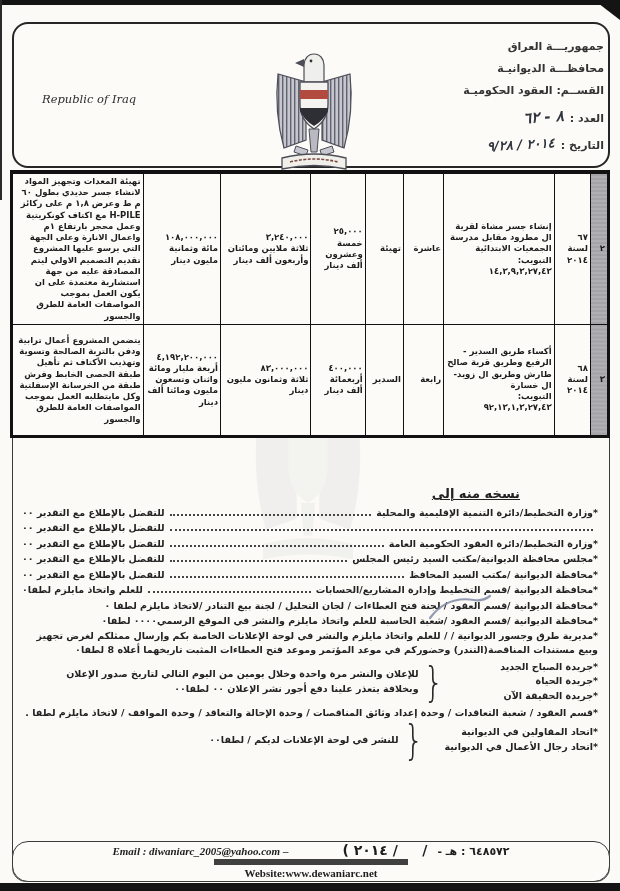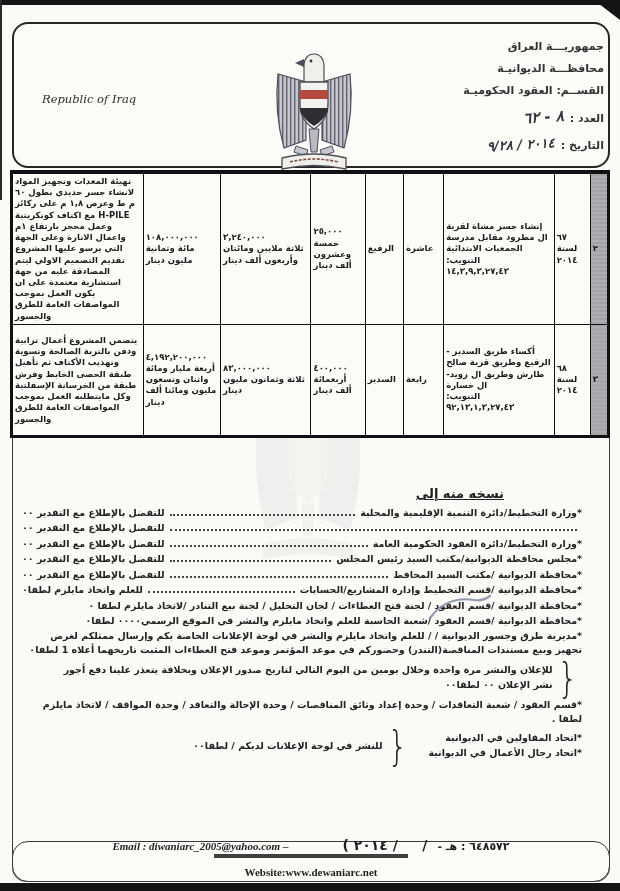--- a/index.html
+++ b/index.html
@@ -27,33 +27,33 @@
   .emblem{position:absolute;left:252px;top:26px;}
 
   
   .content-box{position:absolute;left:12px;top:170px;right:10px;bottom:9px;
                border:1.5px solid #3a3a3a;border-radius:4px 4px 14px 14px;background:transparent;}
 
   
   table.maintbl{position:absolute;left:10px;top:170px;width:600px;border-collapse:collapse;
                 table-layout:fixed;background:#fcfbf8;}
   table.maintbl{border:3px solid #111;border-top-width:4px;}
-  table.maintbl td{border:1.8px solid #111;vertical-align:middle;text-align:left;
+  table.maintbl td{border:1.8px solid #111;vertical-align:middle;text-align:right;
                    font-size:8.5px;font-weight:bold;line-height:1.32;padding:2px;
                    direction:rtl;white-space:pre-line;word-wrap:break-word;}
   td.c-desc{font-size:8px;line-height:1.3;}
   td.c-num{background:#a8a8ac;font-size:9px;color:#1a1a1a;
            background-image:repeating-linear-gradient(0deg,#a3a3a8 0 2px,#b0b0b4 2px 4px);}
   tr.r1{height:128px;} tr.r2{height:112px;}
 
   
   .watermark{position:absolute;left:238px;top:392px;opacity:0.09;filter:grayscale(60%);}
 
   
-  .dist{position:absolute;left:22px;top:486px;right:38px;direction:rtl;text-align:right;
+  .dist{position:absolute;left:22px;top:486px;right:22px;direction:rtl;text-align:right;
         font-size:9.5px;font-weight:bold;color:#222;}
   .dist-title{font-size:13px;font-weight:bold;text-decoration:underline;
               margin:0 78px 5px 0;}
   .d-item{display:flex;direction:rtl;align-items:baseline;line-height:1.52;margin-bottom:1px;}
   .d-item .t{white-space:nowrap;}
   .d-item .dots{flex:1;border-bottom:2px dotted #444;margin:0 5px 3px 5px;min-width:20px;}
   .d-item .sfx{white-space:nowrap;}
   .d-par{line-height:1.5;margin-bottom:1px;}
   .group{display:flex;direction:rtl;align-items:center;margin:2px 0;}
   .group .names{width:150px;line-height:1.55;}
@@ -65,21 +65,21 @@
   
   .footer{position:absolute;left:12px;right:10px;bottom:9px;height:39px;
           border:1.5px solid #3a3a3a;border-radius:16px;background:#fcfbf8;
           display:flex;flex-direction:column;justify-content:center;align-items:center;gap:1px;}
   .f-line1{direction:ltr;display:flex;align-items:baseline;gap:10px;font-size:11px;}
   .f-email{font-family:"Liberation Serif","DejaVu Serif",serif;font-weight:bold;}
   .f-email i{font-style:italic;}
   .f-mid{white-space:pre;font-weight:bold;font-size:14px;margin-left:44px;}
   .f-phone{font-weight:bold;font-size:11px;}
   .f-line2{font-family:"Liberation Serif","DejaVu Serif",serif;font-weight:bold;font-size:11px;
-           border-top:4px solid #404040;padding:8px 30px;}
+           border-top:6px solid #404040;padding:2px 30px;}
 </style>
 </head>
 <body>
 
 <div class="page">
 
   <div class="scan-top"></div>
   <div class="scan-corner"></div>
   <div class="scan-left"></div>
 
@@ -160,21 +160,21 @@
     </colgroup>
     <tbody>
         <tr class="r1">
       <td class="c-desc">تهيئة المعدات وتجهيز المواد لانشاء جسر حديدي بطول ٦٠ م ط وعرض ١,٨ م على ركائز H-PILE مع اكتاف كونكريتية وعمل محجر بارتفاع ١م واعمال الانارة وعلى الجهة التي يرسو عليها المشروع تقديم التصميم الاولي ليتم المصادقة عليه من جهة استشارية معتمدة على ان يكون العمل بموجب المواصفات العامة للطرق والجسور</td>
       <td>١٠٨,٠٠٠,٠٠٠
 مائة وثمانية مليون دينار</td>
       <td>٣,٢٤٠,٠٠٠
 ثلاثة ملايين ومائتان وأربعون ألف دينار</td>
       <td>٢٥,٠٠٠
 خمسة وعشرون ألف دينار</td>
-      <td>الرفيع</td>
+      <td>تهيئة</td>
       <td>عاشرة</td>
       <td>إنشاء جسر مشاة لقرية ال مطرود مقابل مدرسة الجمعيات الابتدائية
 التبويب:
 ١٤,٣,٩,٣,٢٧,٤٣</td>
       <td>٦٧
 لسنة
 ٢٠١٤</td>
       <td class="c-num">٢</td>
     </tr>
     <tr class="r2">
@@ -226,23 +226,28 @@
       <span class="sfx">للتفضل بالإطلاع مع التقدير ٠٠</span>
     </div>
     <div class="d-item">
       <span class="t">*محافظة الديوانية /قسم التخطيط وإدارة المشاريع/الحسابات</span>
       <span class="dots"></span>
       <span class="sfx">للعلم واتخاذ مايلزم لطفا٠</span>
     </div>
 
     <div class="d-par">*محافظة الديوانية /قسم العقود / لجنة فتح العطاءات / لجان التحليل / لجنة بيع التنادر /لاتخاذ مايلزم لطفا ٠</div>
     <div class="d-par">*محافظة الديوانية /قسم العقود /شعبة الحاسبة للعلم واتخاذ مايلزم والنشر في الموقع الرسمي٠٠٠٠ لطفا٠</div>
-    <div class="d-par">*مديرية طرق وجسور الديوانية / / للعلم واتخاذ مايلزم والنشر في لوحة الإعلانات الخاصة بكم وإرسال ممثلكم لغرض تجهيز وبيع مستندات المناقصة(التندر) وحضوركم في موعد المؤتمر وموعد فتح العطاءات المثبت تاريخهما أعلاه 1 لطفا٠</div>
+    <div class="d-par">*مديرية طرق وجسور الديوانية / / للعلم واتخاذ مايلزم والنشر في لوحة الإعلانات الخاصة بكم وإرسال ممثلكم لغرض تجهيز وبيع مستندات المناقصة(التندر) وحضوركم في موعد المؤتمر وموعد فتح العطاءات المثبت تاريخهما أعلاه 8 لطفا٠</div>
 
     <div class="group">
+      <div class="names">
+        <div>*جريدة الصباح الجديد</div>
+        <div>*جريدة الحياة</div>
+        <div>*جريدة الحقيقة الآن</div>
+      </div>
       <div class="brace">{</div>
       <div class="note">للإعلان والنشر مرة واحدة وخلال يومين من اليوم التالي لتاريخ صدور الإعلان وبخلافة يتعذر علينا دفع أجور نشر الإعلان ٠٠ لطفا٠٠</div>
     </div>
 
     <div class="d-par">*قسم العقود / شعبة التعاقدات / وحدة إعداد وثائق المناقصات / وحدة الإحالة والتعاقد / وحدة المواقف / لاتخاذ مايلزم لطفا .</div>
 
     <div class="group">
       <div class="names" style="width:170px">
         <div>*اتحاد المقاولين في الديوانية</div>
         <div>*اتحاد رجال الأعمال في الديوانية</div>

